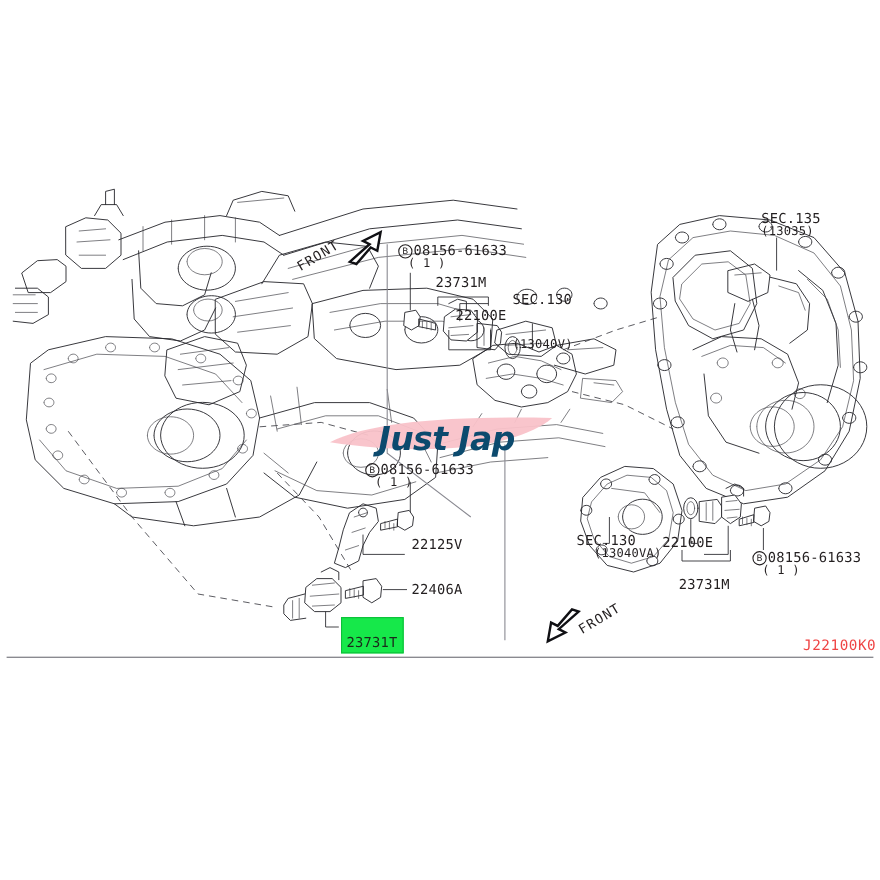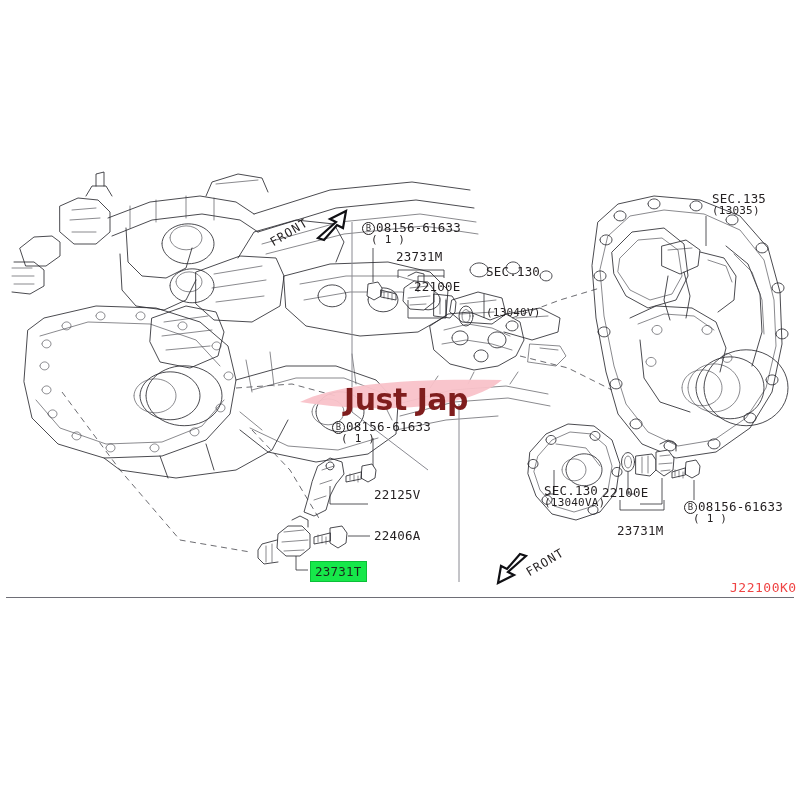--- a/index.html
+++ b/index.html
@@ -30,34 +30,33 @@
     color: #231f20;
     font-family: "DejaVu Sans Mono", "Liberation Mono", monospace;
     font-size: 12.5px;
     letter-spacing: 0.2px;
     white-space: pre;
     line-height: 1.12;
     -webkit-font-smoothing: antialiased;
   }
   .label.two-line {
     line-height: 1.08;
-    padding-left: 20px;
   }
   .label.front {
     font-size: 12px;
     letter-spacing: 1.2px;
   }
   .hl-label {
     position: absolute;
     background: #16e84a;
     color: #1b2a1b;
     font-family: "DejaVu Sans Mono", "Liberation Mono", monospace;
     font-size: 12.5px;
     letter-spacing: 0.2px;
-    padding: 4px 5px 2px 4px;
+    padding: 16px 5px 2px 4px;
     border: 1px solid #0bbf38;
     white-space: pre;
     line-height: 1;
   }
   .bullet-b {
     display: inline-block;
     width: 11px;
     height: 11px;
     border: 1px solid #231f20;
     border-radius: 50%;
@@ -77,22 +76,23 @@
   .watermark {
     position: absolute;
     pointer-events: none;
   }
   .wm-text {
     position: absolute;
     left: 48px;
     top: 6px;
     font-family: "DejaVu Sans", "Liberation Sans", sans-serif;
     font-weight: bold;
+    font-style: italic;
     font-size: 30px;
-    color: #7f1d1d;
+    color: #0c4a6e;
     letter-spacing: -0.5px;
     white-space: nowrap;
   }
   #footer-rule {
     position: absolute;
     left: 6px;
     top: 597px;
     width: 788px;
     height: 1px;
     background: #6e6e76;
@@ -457,21 +457,21 @@
     <div class="label two-line" style="left:692px; top:192px;"><span>SEC.135</span><span class="sub" style="margin-left:0;">(13035)</span></div>
 
     <div class="label" style="left:332px; top:420px;"><span class="bullet-b">B</span><span>08156-61633</span><span class="sub">( 1 )</span></div>
 
     <div class="label" style="left:374px; top:488px;">22125V</div>
 
     <div class="label" style="left:374px; top:529px;text-align:right;">22406A</div>
 
     <div class="hl-label" style="left:310px; top:561px;">23731T</div>
 
-    <div class="label two-line" style="left:524px; top:484px;"><span>SEC.130</span><span class="sub" style="margin-left:0;">(13040VA)</span></div>
+    <div class="label two-line" style="left:524px; top:484px;"><span>SEC.130</span><span class="sub" style="margin-left:16px;">(13040VA)</span></div>
 
     <div class="label" style="left:602px; top:486px;">22100E</div>
 
     <div class="label" style="left:617px; top:524px;">23731M</div>
 
     <div class="label" style="left:684px; top:500px;"><span class="bullet-b">B</span><span>08156-61633</span><span class="sub">( 1 )</span></div>
 
     <div class="label front" style="left:524px; top:568px; transform:rotate(-31deg); transform-origin:left top;">FRONT</div>
 
     <div id="footer-rule"></div>

